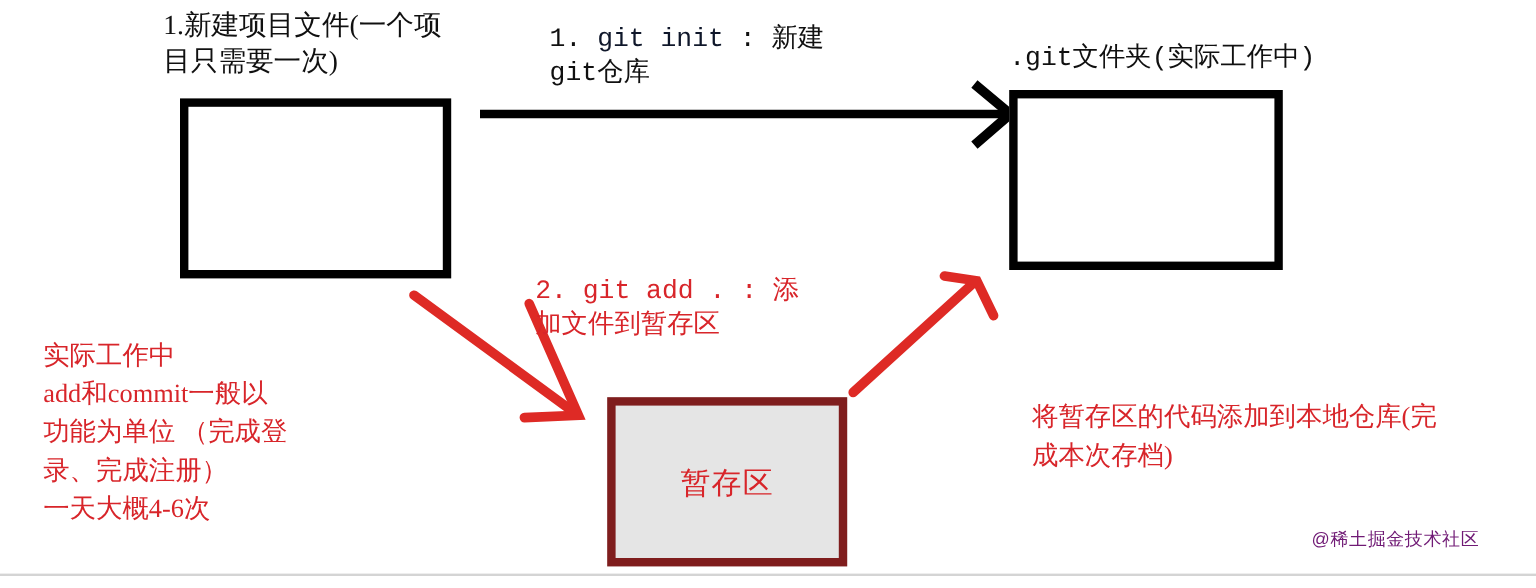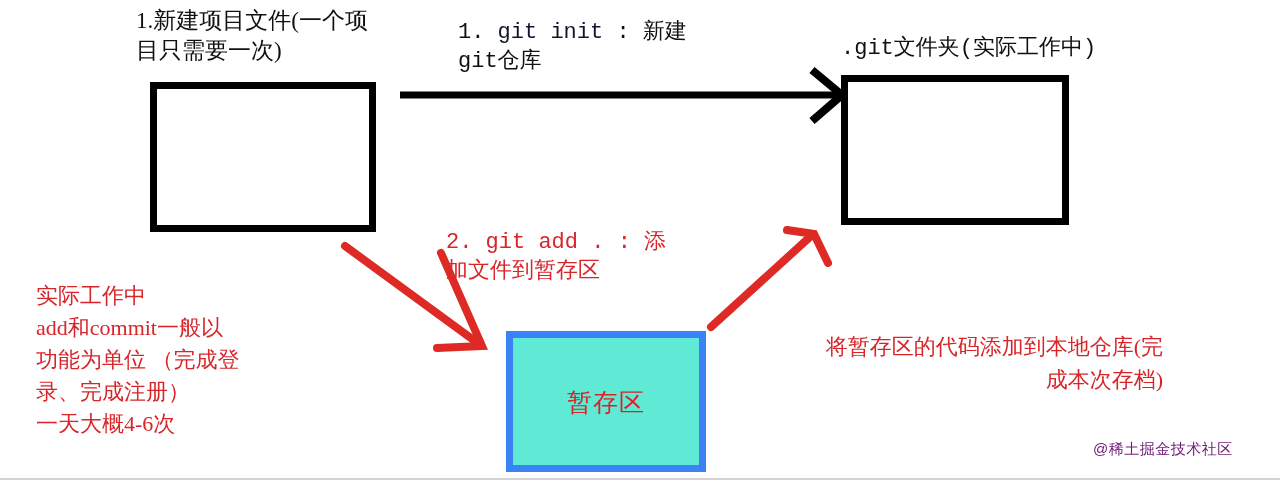--- a/index.html
+++ b/index.html
@@ -30,22 +30,22 @@
     height: 150px;
   }
   #box-gitdir {
     left: 841px;
     top: 75px;
     width: 228px;
     height: 150px;
   }
   .box-red {
     position: absolute;
-    border: 7px solid #3b82f6;
-    background: #5eead4;
+    border: 7px solid #7f1d1d;
+    background: #e5e5e5;
     box-sizing: border-box;
   }
   #box-stage {
     left: 506px;
     top: 331px;
     width: 200px;
     height: 141px;
   }
   #box-stage-label {
     position: absolute;
@@ -109,27 +109,26 @@
     margin-left: 10px;
   }
   #lbl-commit {
     left: 855px;
     top: 268px;
     width: 360px;
     font-size: 22px;
     font-family: "Liberation Mono", "DejaVu Sans Mono", monospace;
   }
   #lbl-commit-desc {
-    left: 813px;
+    left: 860px;
     top: 330px;
     width: 350px;
     font-size: 22px;
     font-family: "Liberation Serif", "DejaVu Serif", serif;
     line-height: 1.5;
-    text-align: right;
   }
 
   
   #watermark {
     position: absolute;
     left: 1093px;
     top: 440px;
     font-size: 15px;
     color: #701a75;
     font-family: "Liberation Sans", sans-serif;

